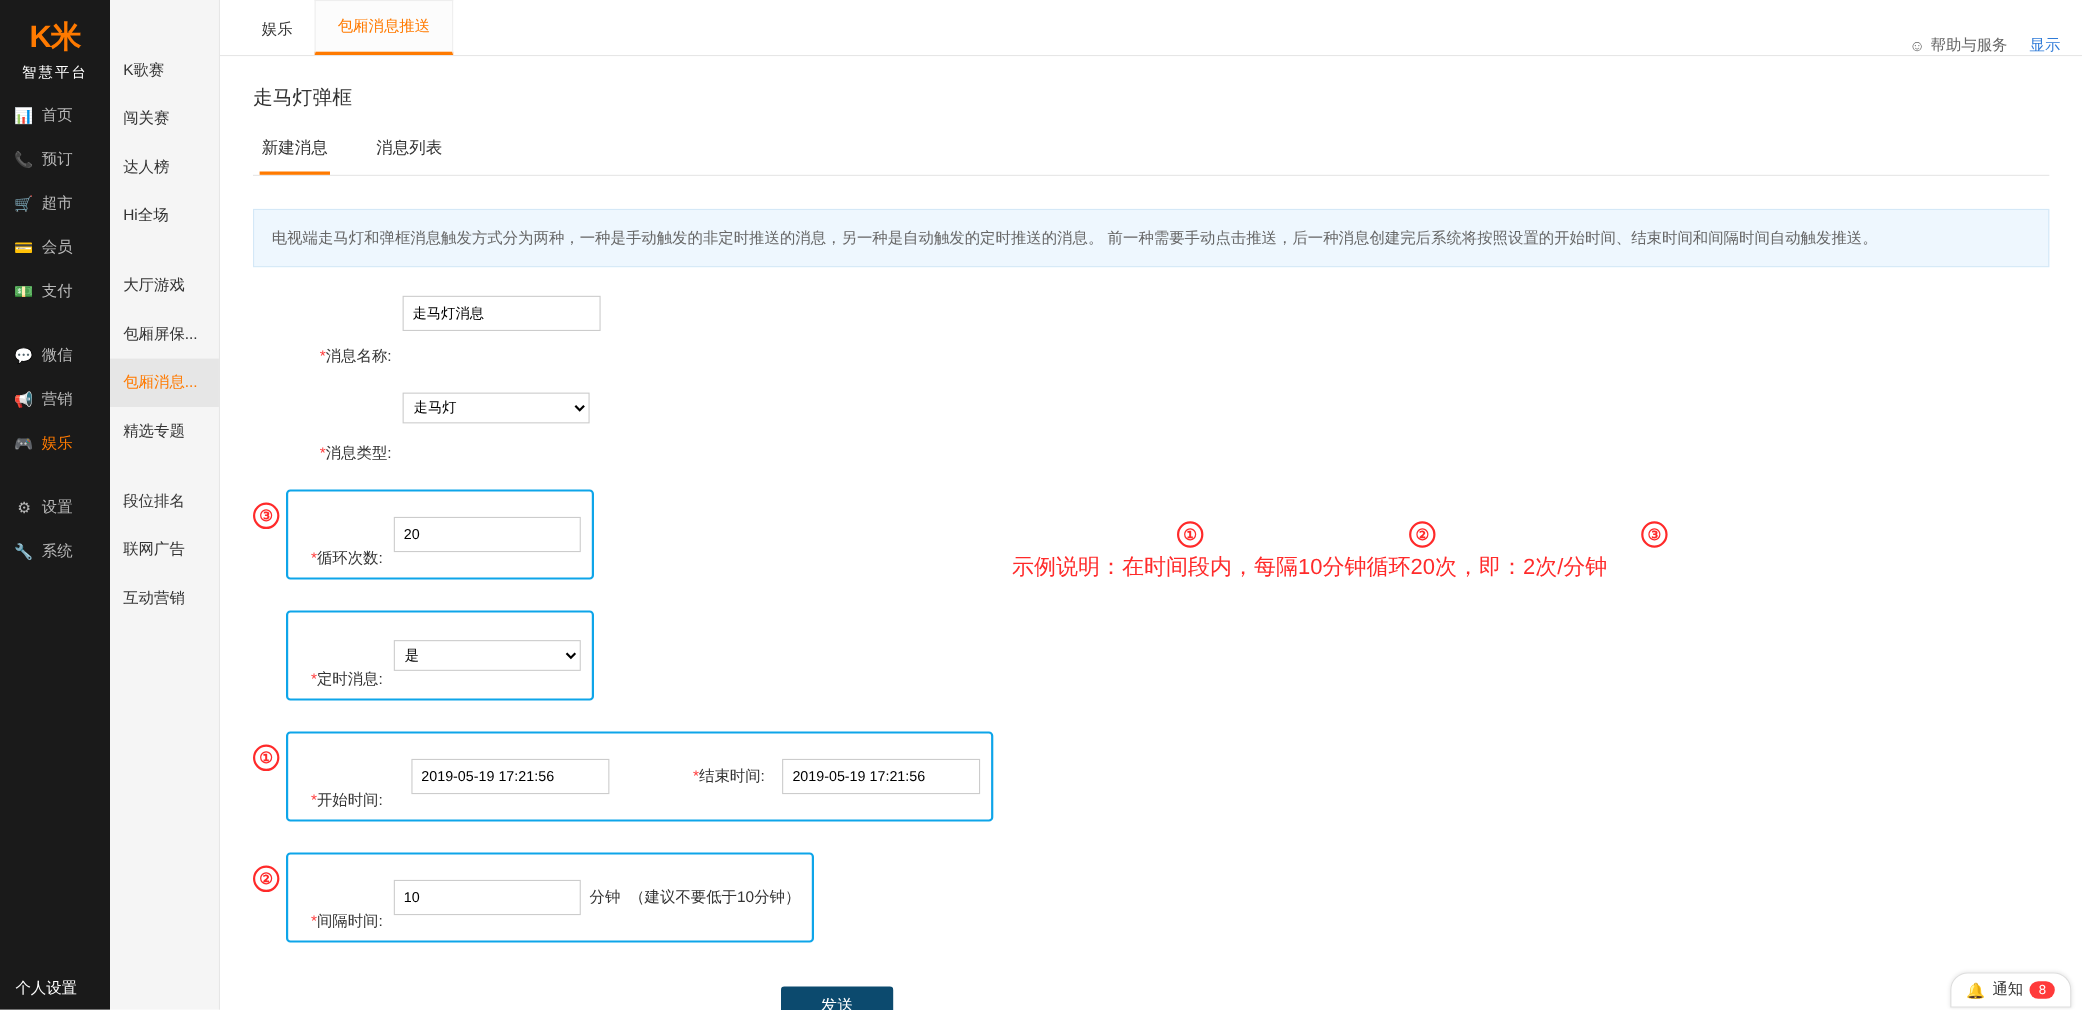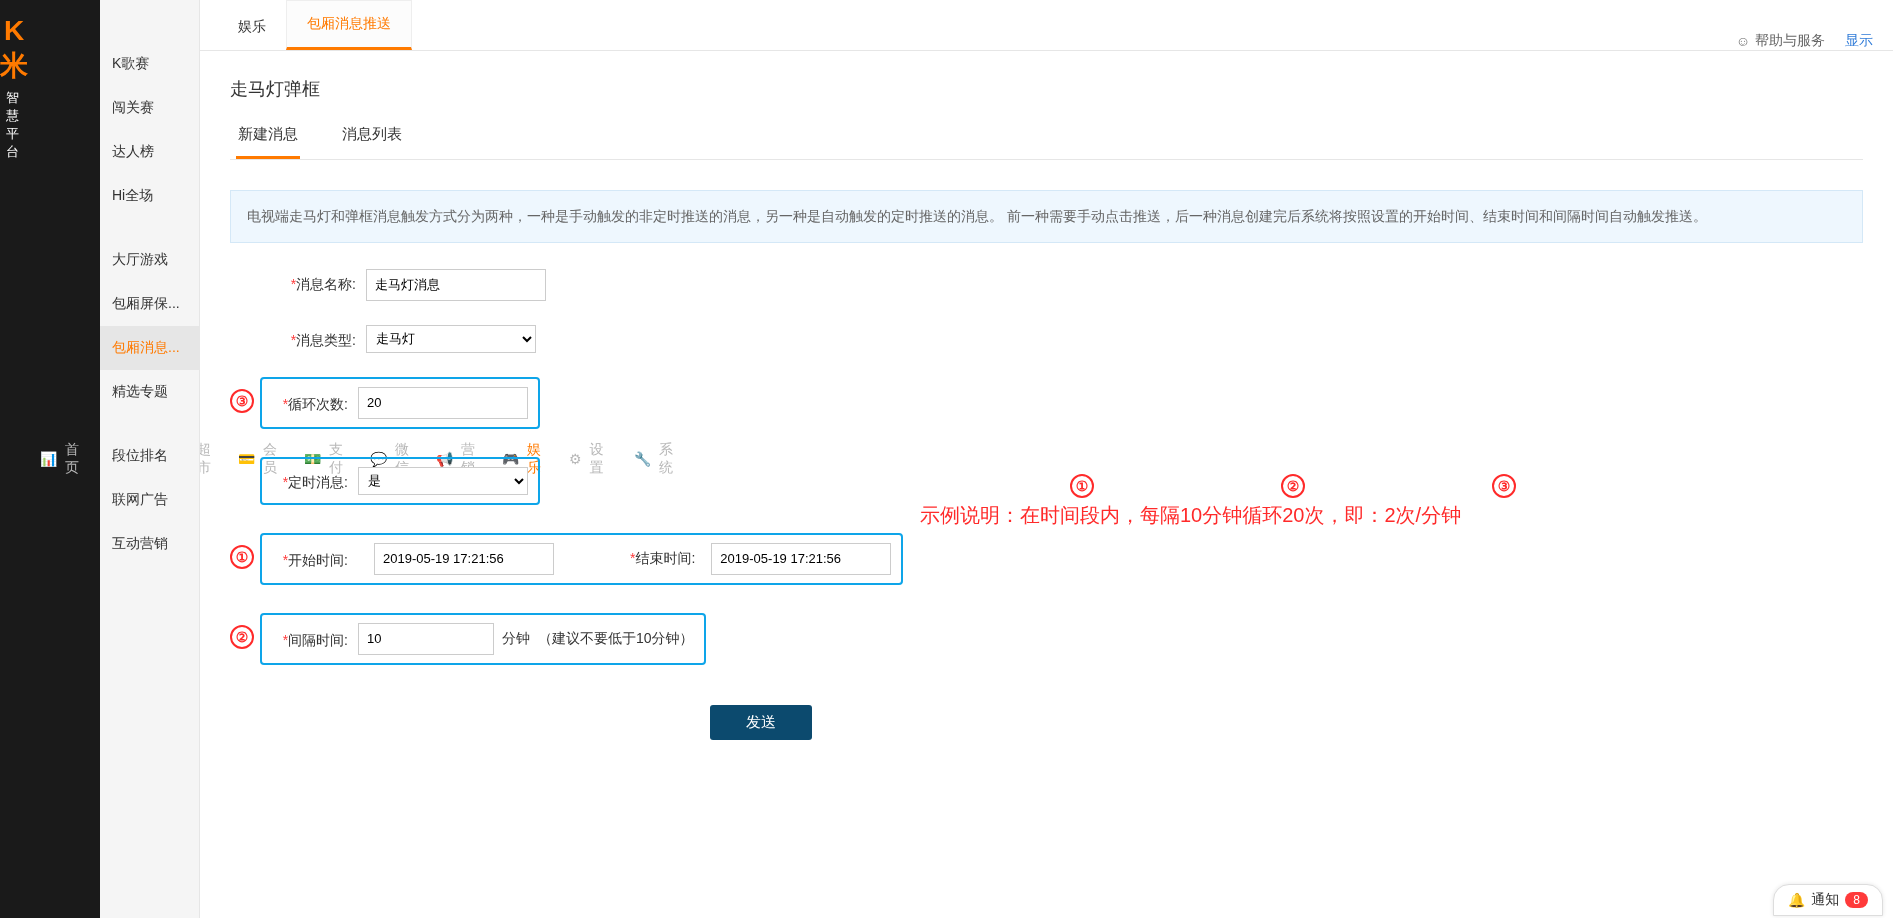--- a/index.html
+++ b/index.html
@@ -1,20 +1,20 @@
 <!DOCTYPE html>
 <html><head>
 <meta charset="utf-8">
 <style>
 * { margin: 0; padding: 0; box-sizing: border-box; }
 body { font-family: "Microsoft YaHei", Arial, sans-serif; font-size: 14px; color: #333; background: #fff; overflow: hidden; }
 .app { display: flex; width: 1893px; height: 918px; }
 
 
-.sidebar { width: 100px; background: #1a1a1a; color: #b8b8b8; display: flex; flex-direction: row; }
+.sidebar { width: 100px; background: #1a1a1a; color: #b8b8b8; display: flex; flex-direction: column; }
 .logo-block { text-align: center; padding: 15px 0 10px; }
 .logo-text { color: #ff7a00; font-size: 28px; font-weight: bold; letter-spacing: -1px; }
 .logo-sub { color: #fff; font-size: 13px; margin-top: 4px; letter-spacing: 2px; }
 .nav-item { display: flex; align-items: center; padding: 11px 14px; cursor: pointer; font-size: 14px; gap: 8px; }
 .nav-item.active { color: #ff7a00; }
 .nav-icon { width: 16px; height: 16px; display: inline-flex; align-items: center; justify-content: center; font-size: 14px; }
 .nav-group-sep { height: 18px; }
 .sidebar-bottom { margin-top: auto; padding: 10px 14px; color: #fff; font-size: 14px; }
 
 
@@ -35,21 +35,21 @@
 .panel { padding: 20px 30px 20px 30px; overflow: auto; position: relative; }
 .panel-title { font-size: 18px; padding: 6px 0 12px 0; color: #333; }
 .inner-tabs { display: flex; gap: 40px; border-bottom: 1px solid #e6e6e6; padding-left: 6px; }
 .inner-tab { padding: 12px 2px; font-size: 15px; color: #333; cursor: pointer; }
 .inner-tab.active { color: #333; border-bottom: 3px solid #ff7a00; font-weight: 500; }
 
 .content { padding: 30px 0 0 0; }
 .info-box { background: #eef7fe; border: 1px solid #d4e8f7; padding: 12px 16px; font-size: 14px; color: #666; line-height: 1.9; margin-bottom: 26px; }
 
 .form-row { display: flex; align-items: flex-start; margin-bottom: 24px; position: relative; padding-left: 40px; }
-.form-label { width: 96px; text-align: right; padding-right: 10px; font-size: 14px; padding-top: 7px; flex-shrink:0; }
+.form-label { width: 96px; text-align: right; padding-right: 10px; font-size: 14px; padding-top: 7px; flex-shrink:0;margin-top:39px; }
 .req { color: #ff3a3a; }
 .text-input { height: 32px; border: 1px solid #ccc; padding: 0 8px; font-size: 13px; width: 180px; }
 .textarea { border: 1px solid #ccc; padding: 8px; font-size: 13px; width: 790px; height: 130px; resize: none; }
 .select { height: 28px; border: 1px solid #ccc; padding: 0 5px; font-size: 13px; width: 170px; background: #fff; }
 .hint { font-size: 14px; color: #333; margin-left: 8px; align-self: center; }
 .row-highlight { border: 2px solid #0ea5e9; border-radius: 4px; padding: 8px 10px 8px 0; margin-bottom: 14px; display:inline-flex; align-items:center; }
 .row-highlight .form-label { padding-top: 5px; }
 
 .circle-num { display: inline-flex; width: 24px; height: 24px; border: 2px solid #ff2a2a; color: #ff2a2a; border-radius: 50%; align-items: center; justify-content: center; font-size: 14px; font-weight: bold; margin-right: 12px; }
 .circle-wrap { position: absolute; left: 0; top: 12px; }
@@ -198,21 +198,21 @@
             <div class="sub-label" style="margin-left:60px;"><span class="req">*</span><span>结束时间:</span></div>
             <input class="text-input" style="width: 180px;" value="2019-05-19 17:21:56">
           </div>
         </div>
 
         
         <div class="form-row" style="margin-bottom:26px;">
           <div class="circle-wrap"><span class="circle-num">②</span></div>
           <div class="row-highlight" style="margin-left:-10px;">
             <div class="form-label"><span class="req">*</span><span>间隔时间:</span></div>
-            <input class="text-input" style="width: 136px;" value="10">
+            <input class="text-input" style="width: 170px;" value="10">
             <span class="hint">分钟</span>
             <span class="hint">（建议不要低于10分钟）</span>
           </div>
         </div>
 
         <button class="submit-btn">发送</button>
       </div>
 
       <div class="example-block">
         <div class="ex-circles">

